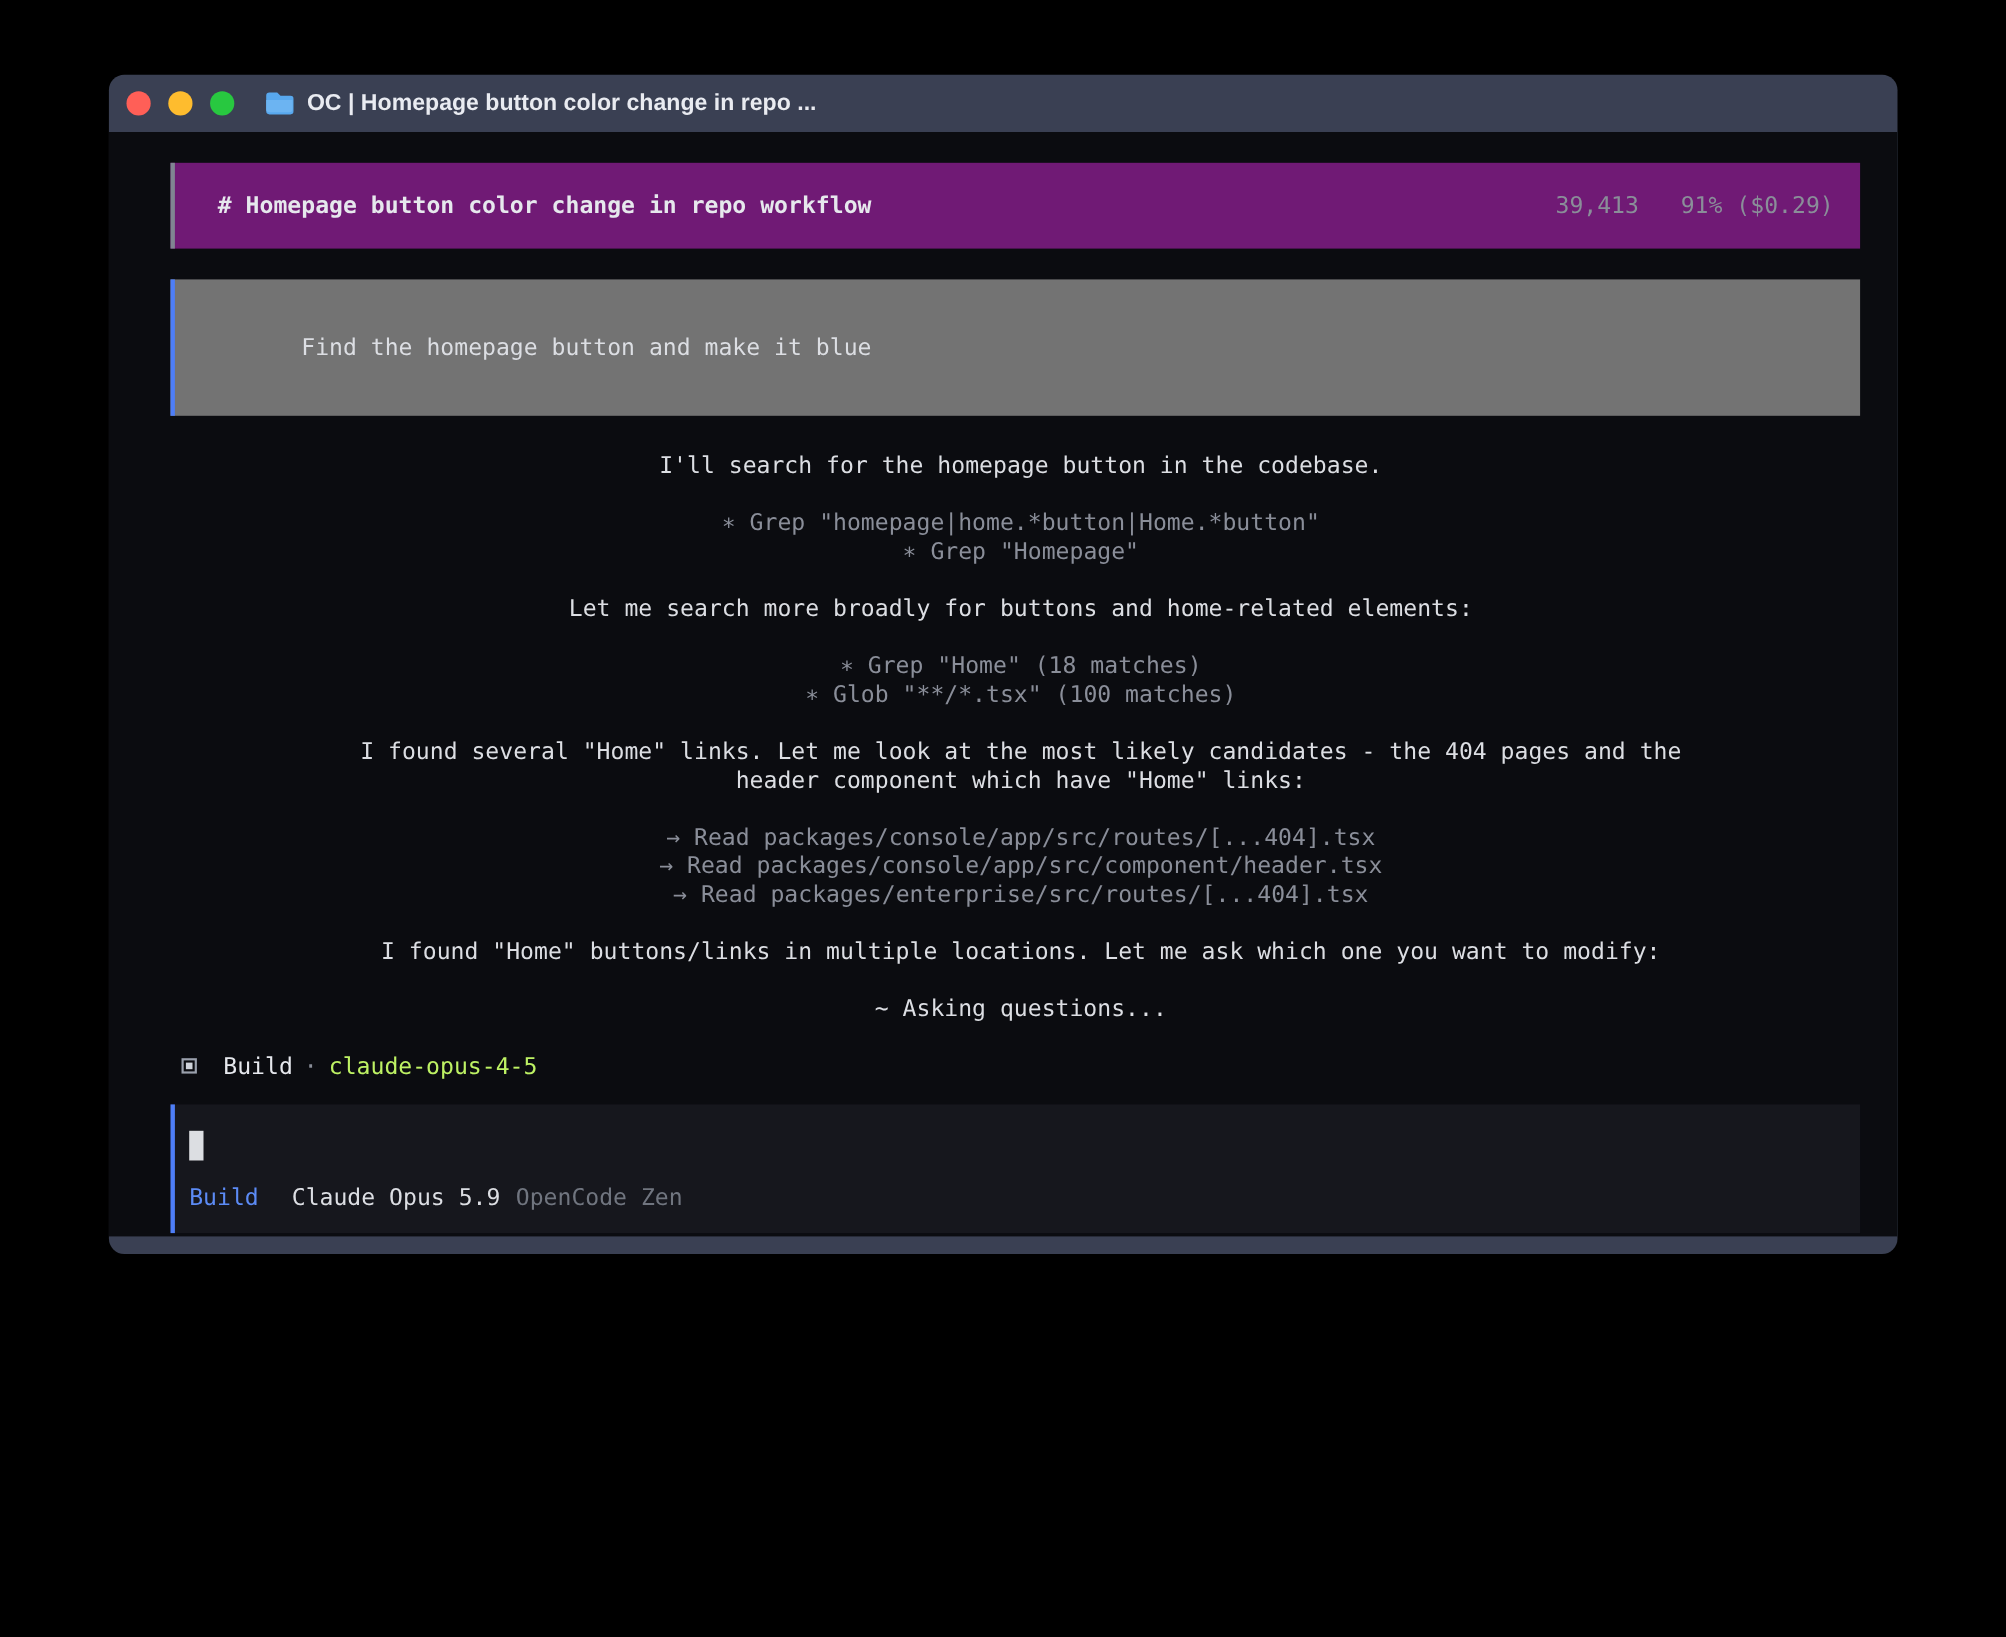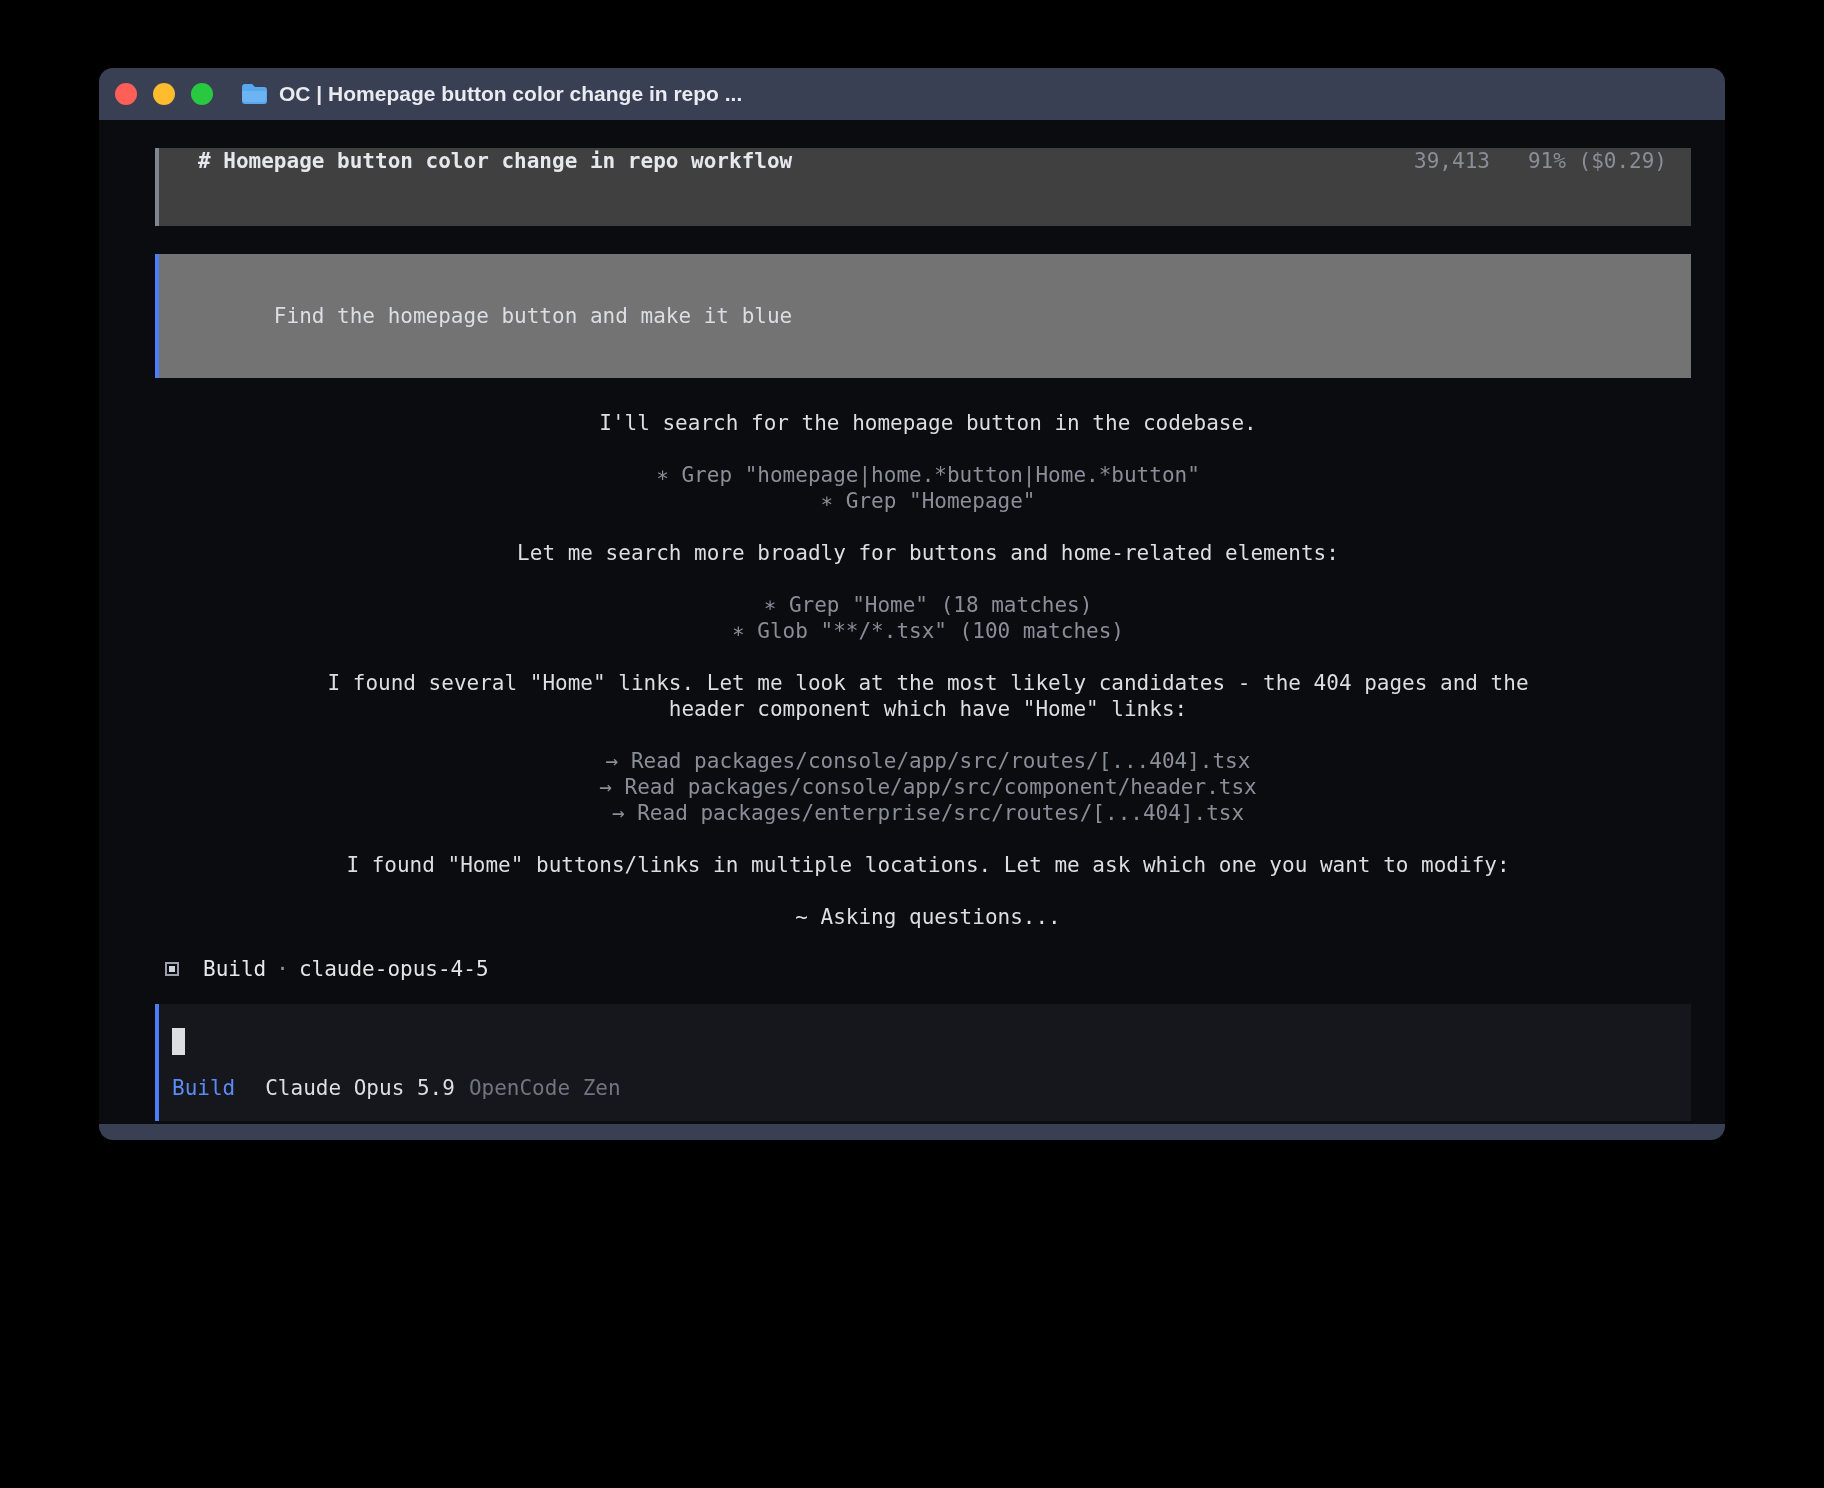--- a/index.html
+++ b/index.html
@@ -24,22 +24,22 @@
   .title { font-weight:700; font-size:21px; color:#e9ebf1; }
 
   .content {
     flex:1; background:#0b0c10; overflow:hidden;
     padding:28px 34px 0 56px;
     font-family:"DejaVu Sans Mono","Liberation Mono",monospace;
     font-size:21px; line-height:26px; color:#dcdee3;
   }
 
   .header-block {
-    display:flex; align-items:flex-start; justify-content:space-between;
-    background:#404040; border-left:4px solid #808592;
+    display:flex; align-items:center; justify-content:space-between;
+    background:#701a75; border-left:4px solid #808592;
     height:78px; padding:0 24px 0 39px; margin-bottom:28px;
   }
   .header-title { font-weight:700; color:#e6e8ed; white-space:pre; }
   .header-stats { display:flex; gap:38px; color:#8a8e99; white-space:pre; }
 
   .user-block {
     background:#737373; border-left:4px solid #4e7ef7;
     padding:23px 24px 23px 39px; margin-bottom:32px; white-space:pre;
   }
 
@@ -51,21 +51,21 @@
   .agent-icon {
     width:14px; height:14px; border:2px solid #9aa0ac; display:inline-block;
     position:relative; margin-right:24px; flex:0 0 auto;
   }
   .agent-icon::after {
     content:""; position:absolute; left:2px; top:2px; width:6px; height:6px;
     background:#cfd3da;
   }
   .agent-name { color:#e6e8ed; }
   .agent-sep { color:#8a8e99; margin:0 10px; }
-  .agent-model { color:#e5e5e5; }
+  .agent-model { color:#bef264; }
 
   .input-block {
     background:#16171d; border-left:4px solid #4e7ef7;
     padding:24px 20px 20px 13px;
   }
   .cursor { width:13px; height:27px; background:#dcdee2; }
   .input-meta { margin-top:20px; display:flex; white-space:pre; }
   .input-mode { color:#5c8bf5; margin-right:30px; }
   .input-model { color:#dcdee3; margin-right:14px; }
   .input-provider { color:#70757f; }

